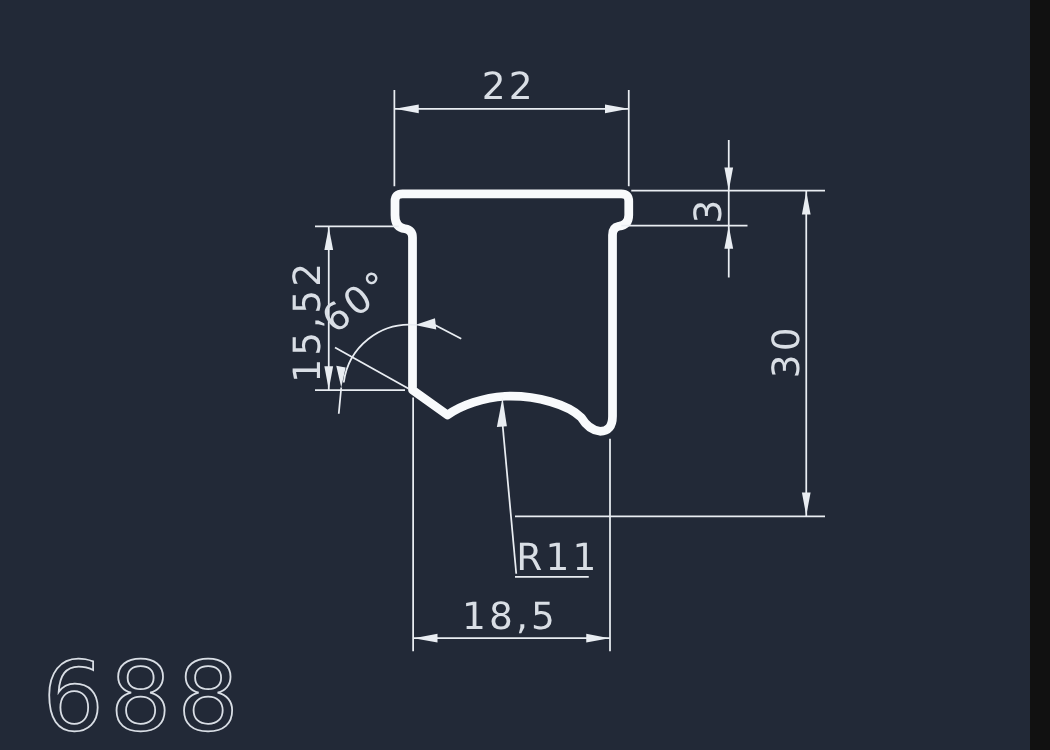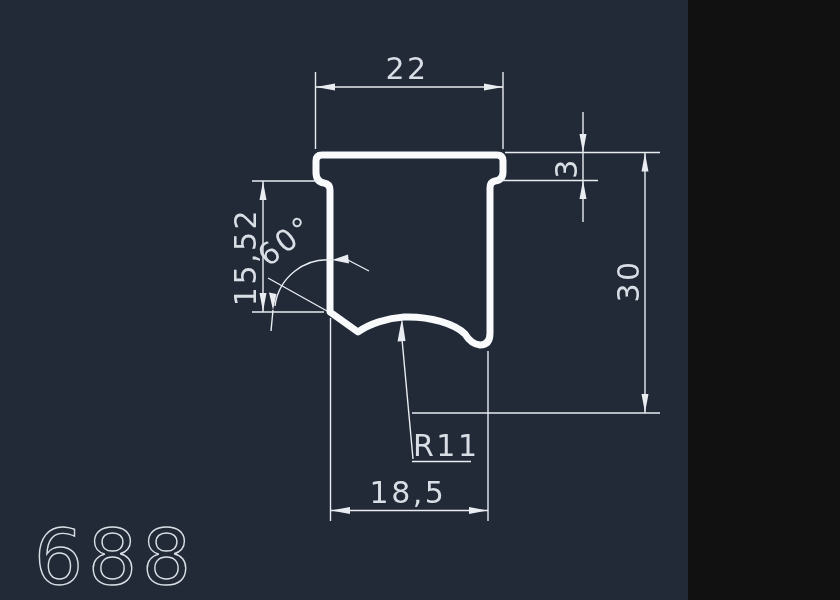--- a/index.html
+++ b/index.html
@@ -4,21 +4,21 @@
 <style>
   :root{
     --background:#222937;
     --profile:#f8fafc;
     --line:#e9edf2;
     --text:#d9dee5;
   }
   html,body{margin:0;padding:0;background:#111;}
   .canvas{
     position:relative;
-    width:688px;height:600px;
+    width:824px;height:600px;
     background:var(--background);
     overflow:hidden;
     font-family:"DejaVu Sans", sans-serif;
   }
   svg{display:block;width:840px;height:600px;}
   .thick{fill:none;stroke:var(--profile);stroke-width:7;stroke-linejoin:round;stroke-linecap:round;}
   .thin{fill:none;stroke:var(--line);stroke-width:1.4;stroke-linecap:butt;}
   .arr{fill:var(--line);stroke:none;}
   .dimtext{
     fill:var(--text);stroke:none;

